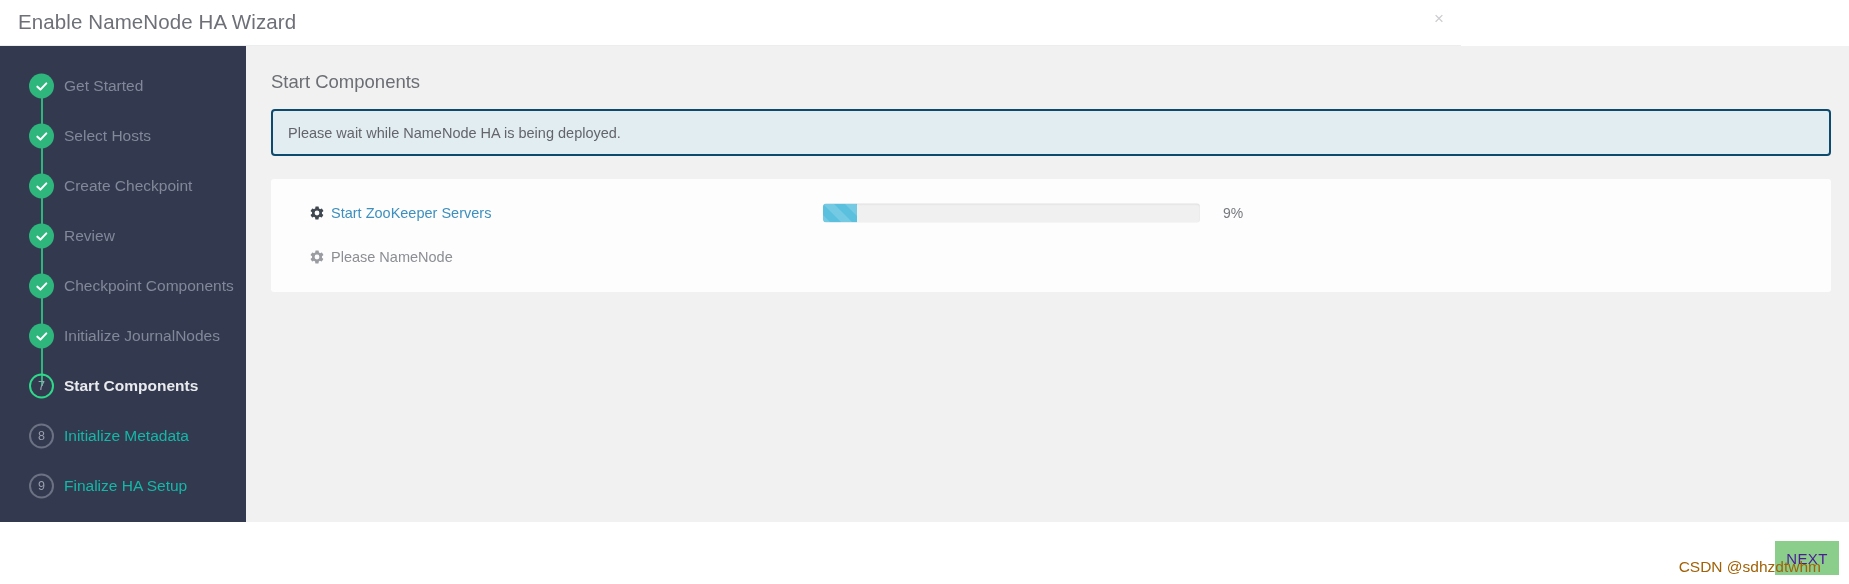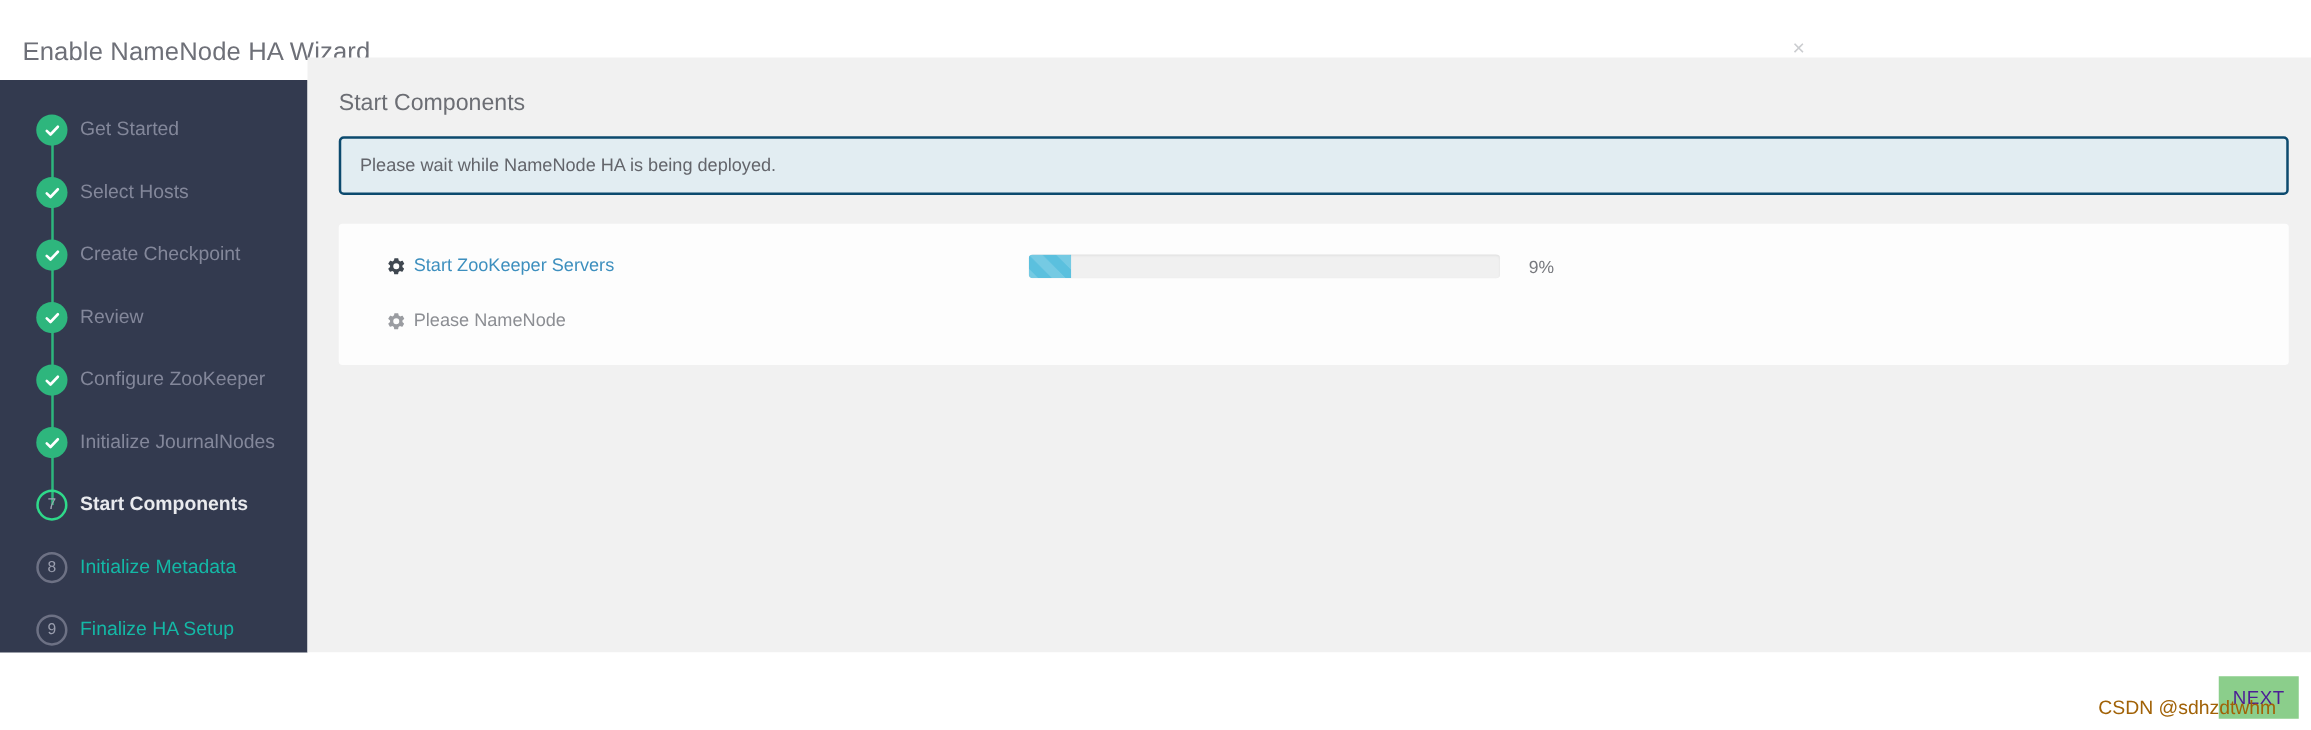--- a/index.html
+++ b/index.html
@@ -17,21 +17,20 @@
     background: #ffffff;
   }
 
   
   .titlebar {
     position: absolute;
     left: 0; top: 0;
     width: 1461px; height: 46px;
     background: #ffffff;
     border-bottom: 1px solid #eceded;
-    margin-top: 20px;
   }
   .titlebar-text {
     position: absolute;
     left: 18px; top: 10px;
     font-size: 20.5px;
     color: #6e7078;
     letter-spacing: .1px;
     white-space: nowrap;
   }
   .close-btn {
@@ -47,21 +46,20 @@
   }
 
   
   .sidebar {
     position: absolute;
     left: 0; top: 46px;
     width: 246px;
     height: 476px;
     background: #333a4f;
     overflow: hidden;
-    margin-top: 18px;
   }
   .steps {
     position: absolute;
     left: 0; top: 0;
     width: 246px;
   }
   .step {
     position: relative;
     height: 50px;
     display: flex;
@@ -298,21 +296,21 @@
           </div>
           <div class="step-label">Review</div>
         </div>
         <div class="step done">
           <div class="connector" style="top: 25px; height: 50px;"></div>
           <div class="step-marker">
             <svg width="14" height="14" viewBox="0 0 14 14">
               <path d="M2.4 7.2 L5.4 10.1 L11.3 3.9" fill="none" stroke="#ffffff" stroke-width="2.1" stroke-linecap="round" stroke-linejoin="round"></path>
             </svg>
           </div>
-          <div class="step-label">Configure ZooKeeper</div>
+          <div class="step-label">Checkpoint Components</div>
         </div>
         <div class="step done">
           <div class="connector" style="top: 25px; height: 50px;"></div>
           <div class="step-marker">
             <svg width="14" height="14" viewBox="0 0 14 14">
               <path d="M2.4 7.2 L5.4 10.1 L11.3 3.9" fill="none" stroke="#ffffff" stroke-width="2.1" stroke-linecap="round" stroke-linejoin="round"></path>
             </svg>
           </div>
           <div class="step-label">Initialize JournalNodes</div>
         </div>

